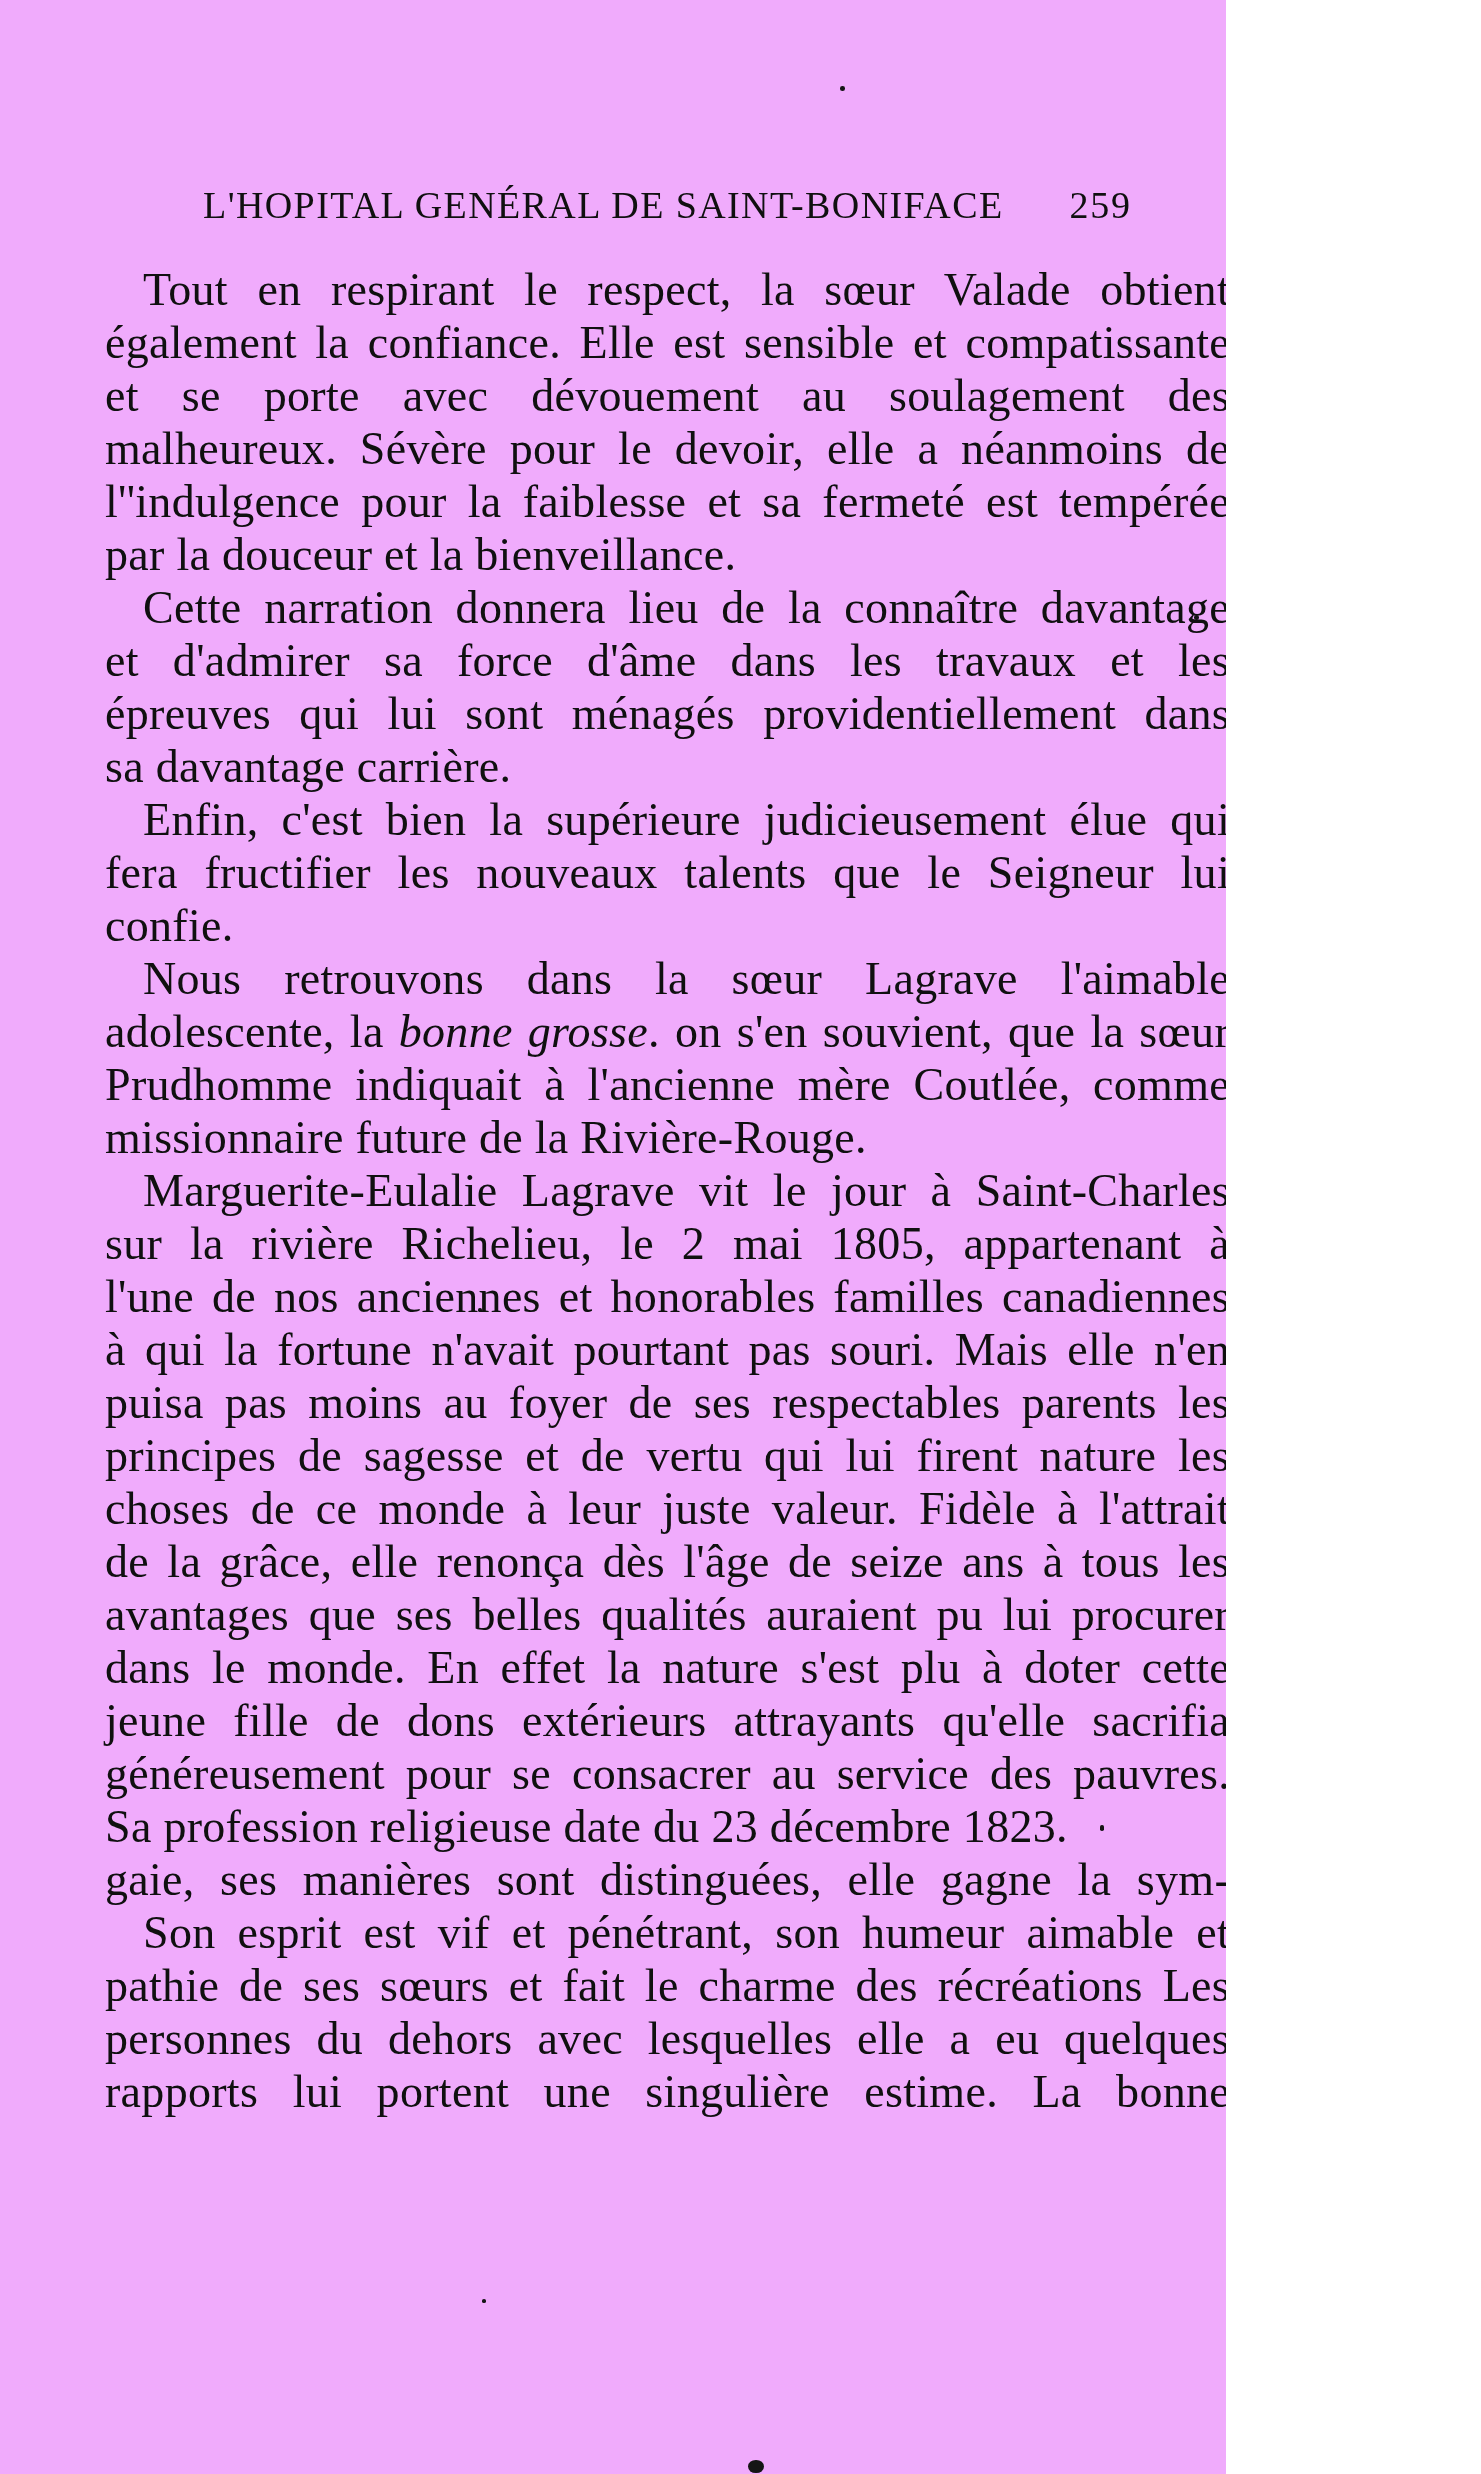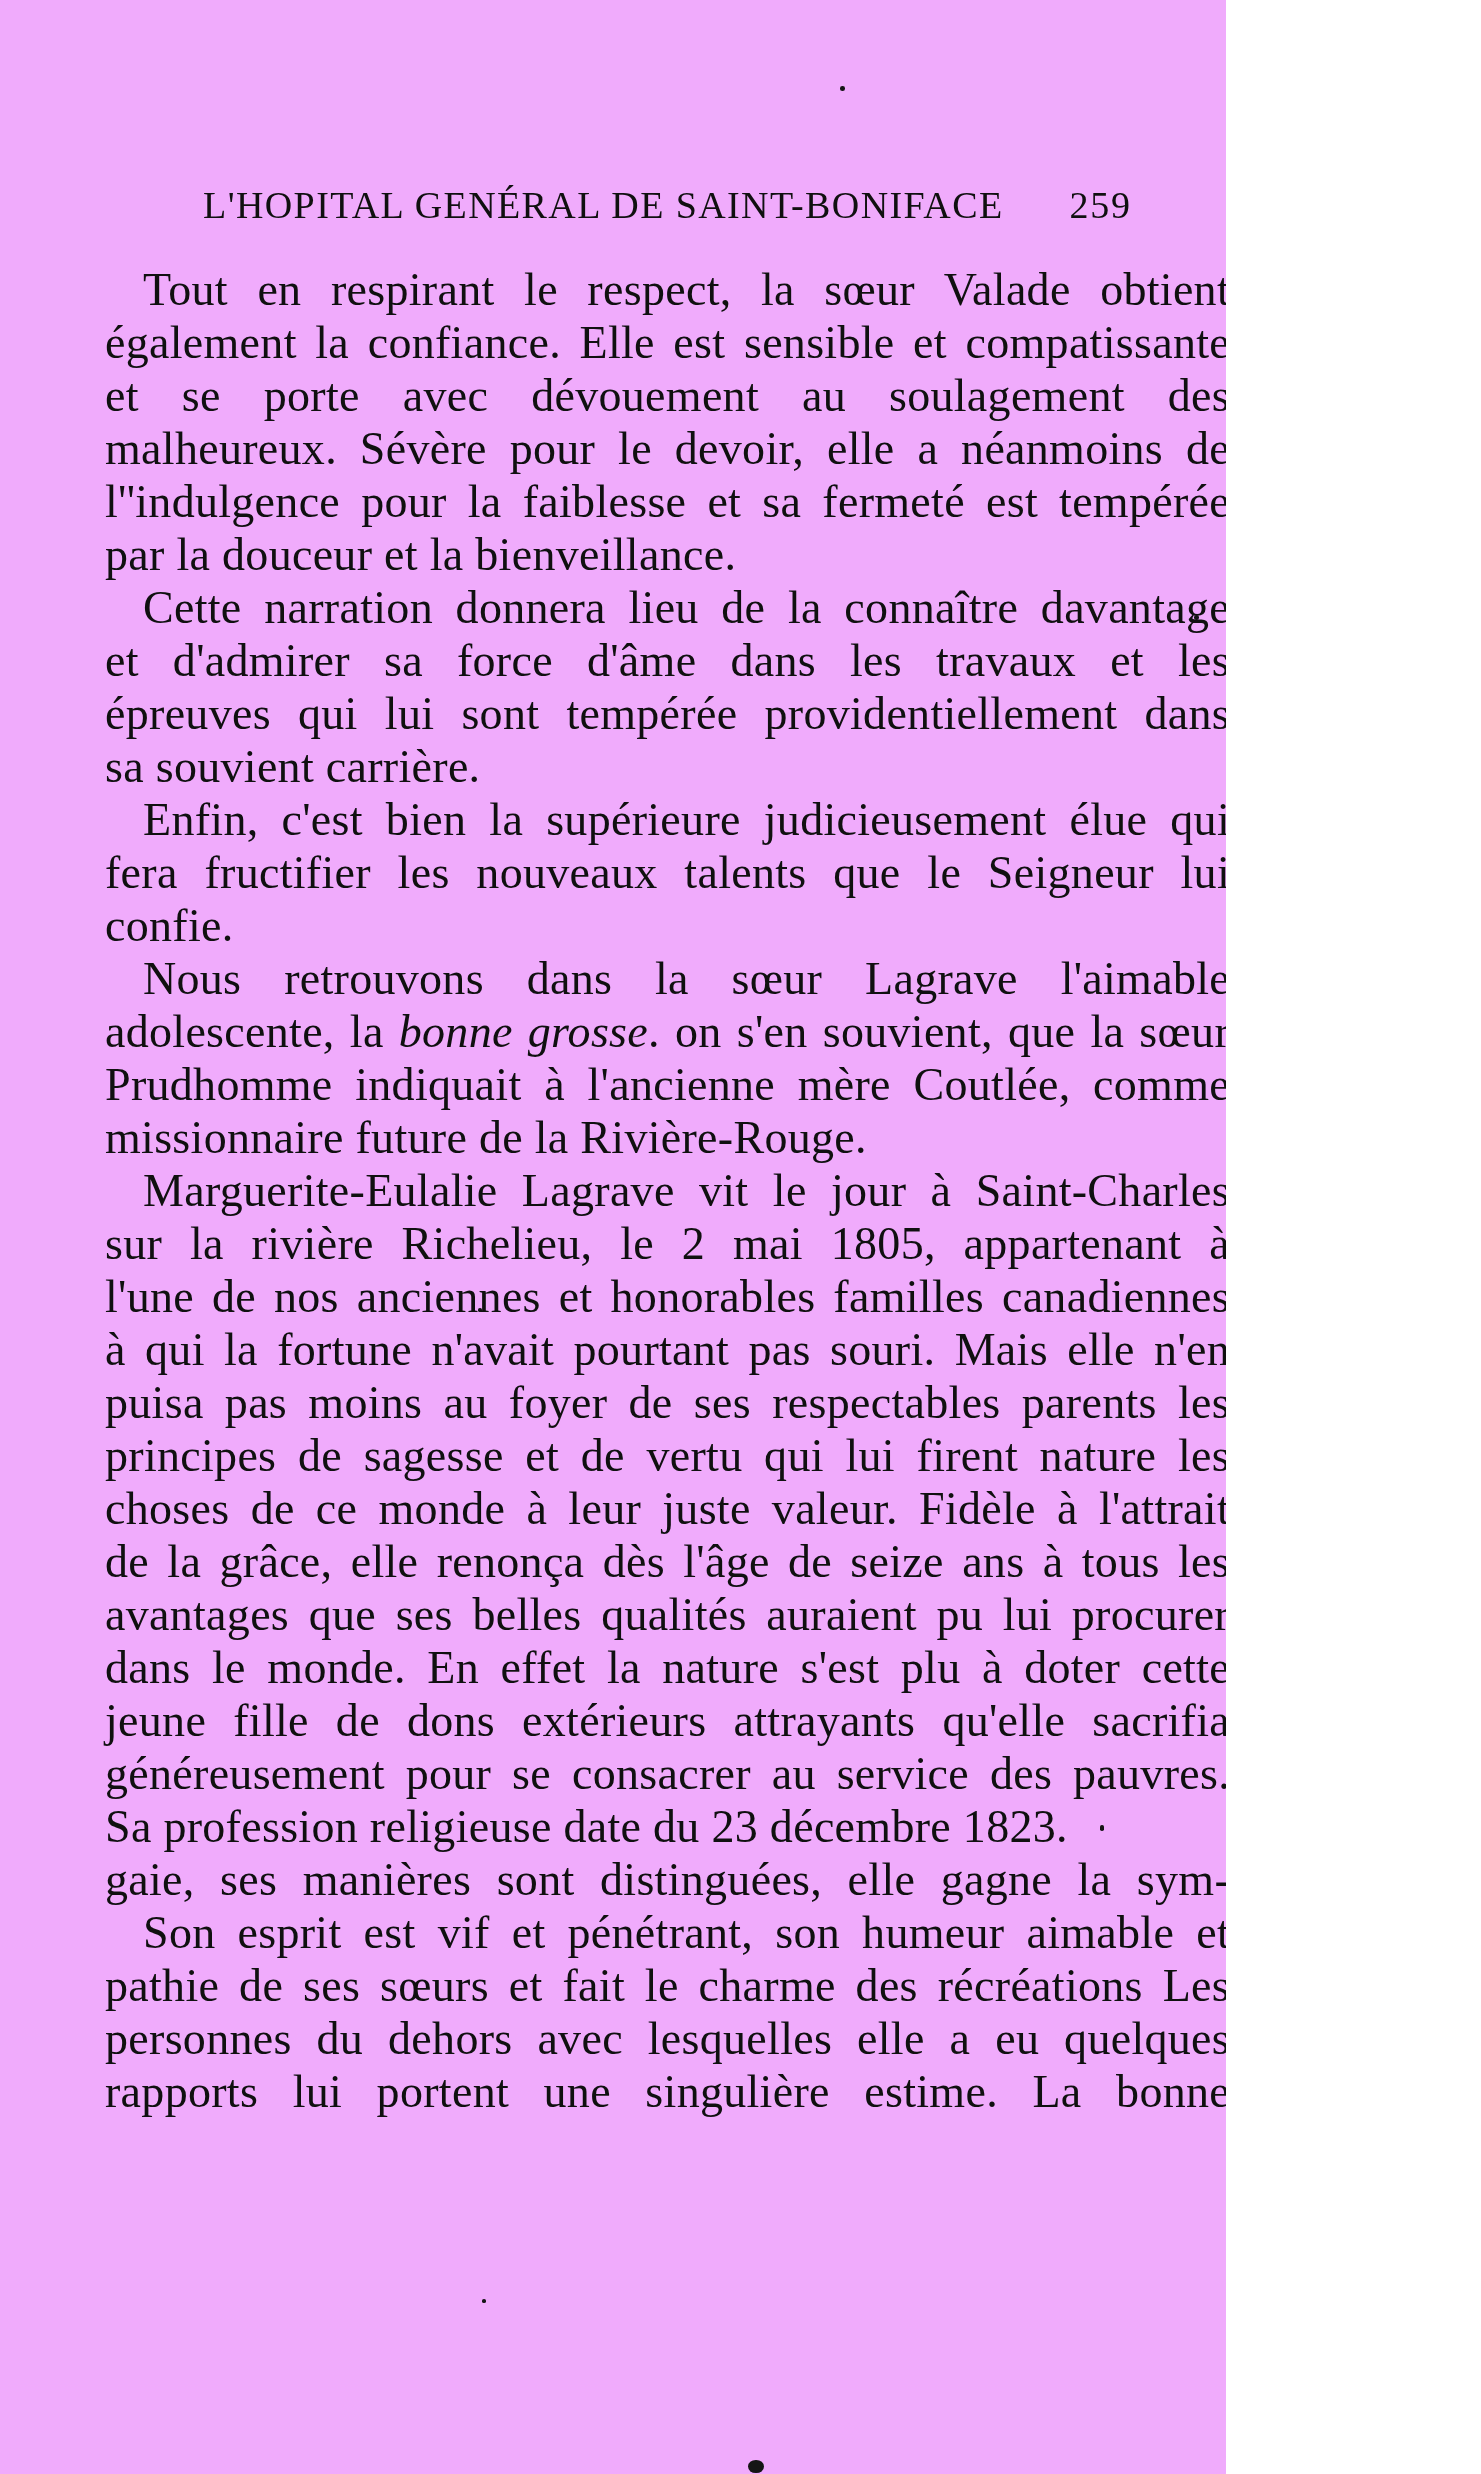--- a/index.html
+++ b/index.html
@@ -71,22 +71,22 @@
         <div class="line first"><span>Tout en respirant le respect, la sœur Valade obtient</span></div>
         <div class="line"><span>également la confiance. Elle est sensible et compatissante</span></div>
         <div class="line"><span>et se porte avec dévouement au soulagement des</span></div>
         <div class="line"><span>malheureux. Sévère pour le devoir, elle a néanmoins de</span></div>
         <div class="line"><span>l''indulgence pour la faiblesse et sa fermeté est tempérée</span></div>
         <div class="line last"><span>par la douceur et la bienveillance.</span></div>
       </div>
       <div class="paragraph">
         <div class="line first"><span>Cette narration donnera lieu de la connaître davantage</span></div>
         <div class="line"><span>et d'admirer sa force d'âme dans les travaux et les</span></div>
-        <div class="line"><span>épreuves qui lui sont tempérée providentiellement dans</span></div>
-        <div class="line last"><span>sa souvient carrière.</span></div>
+        <div class="line"><span>épreuves qui lui sont ménagés providentiellement dans</span></div>
+        <div class="line last"><span>sa davantage carrière.</span></div>
       </div>
       <div class="paragraph">
         <div class="line first"><span>Enfin, c'est bien la supérieure judicieusement élue qui</span></div>
         <div class="line"><span>fera fructifier les nouveaux talents que le Seigneur lui</span></div>
         <div class="line last"><span>confie.</span></div>
       </div>
       <div class="paragraph">
         <div class="line first"><span>Nous retrouvons dans la sœur Lagrave l'aimable</span></div>
         <div class="line"><span>adolescente, la </span><span class="italic">bonne grosse</span><span>. on s'en souvient, que la sœur</span></div>
         <div class="line"><span>Prudhomme indiquait à l'ancienne mère Coutlée, comme</span></div>

